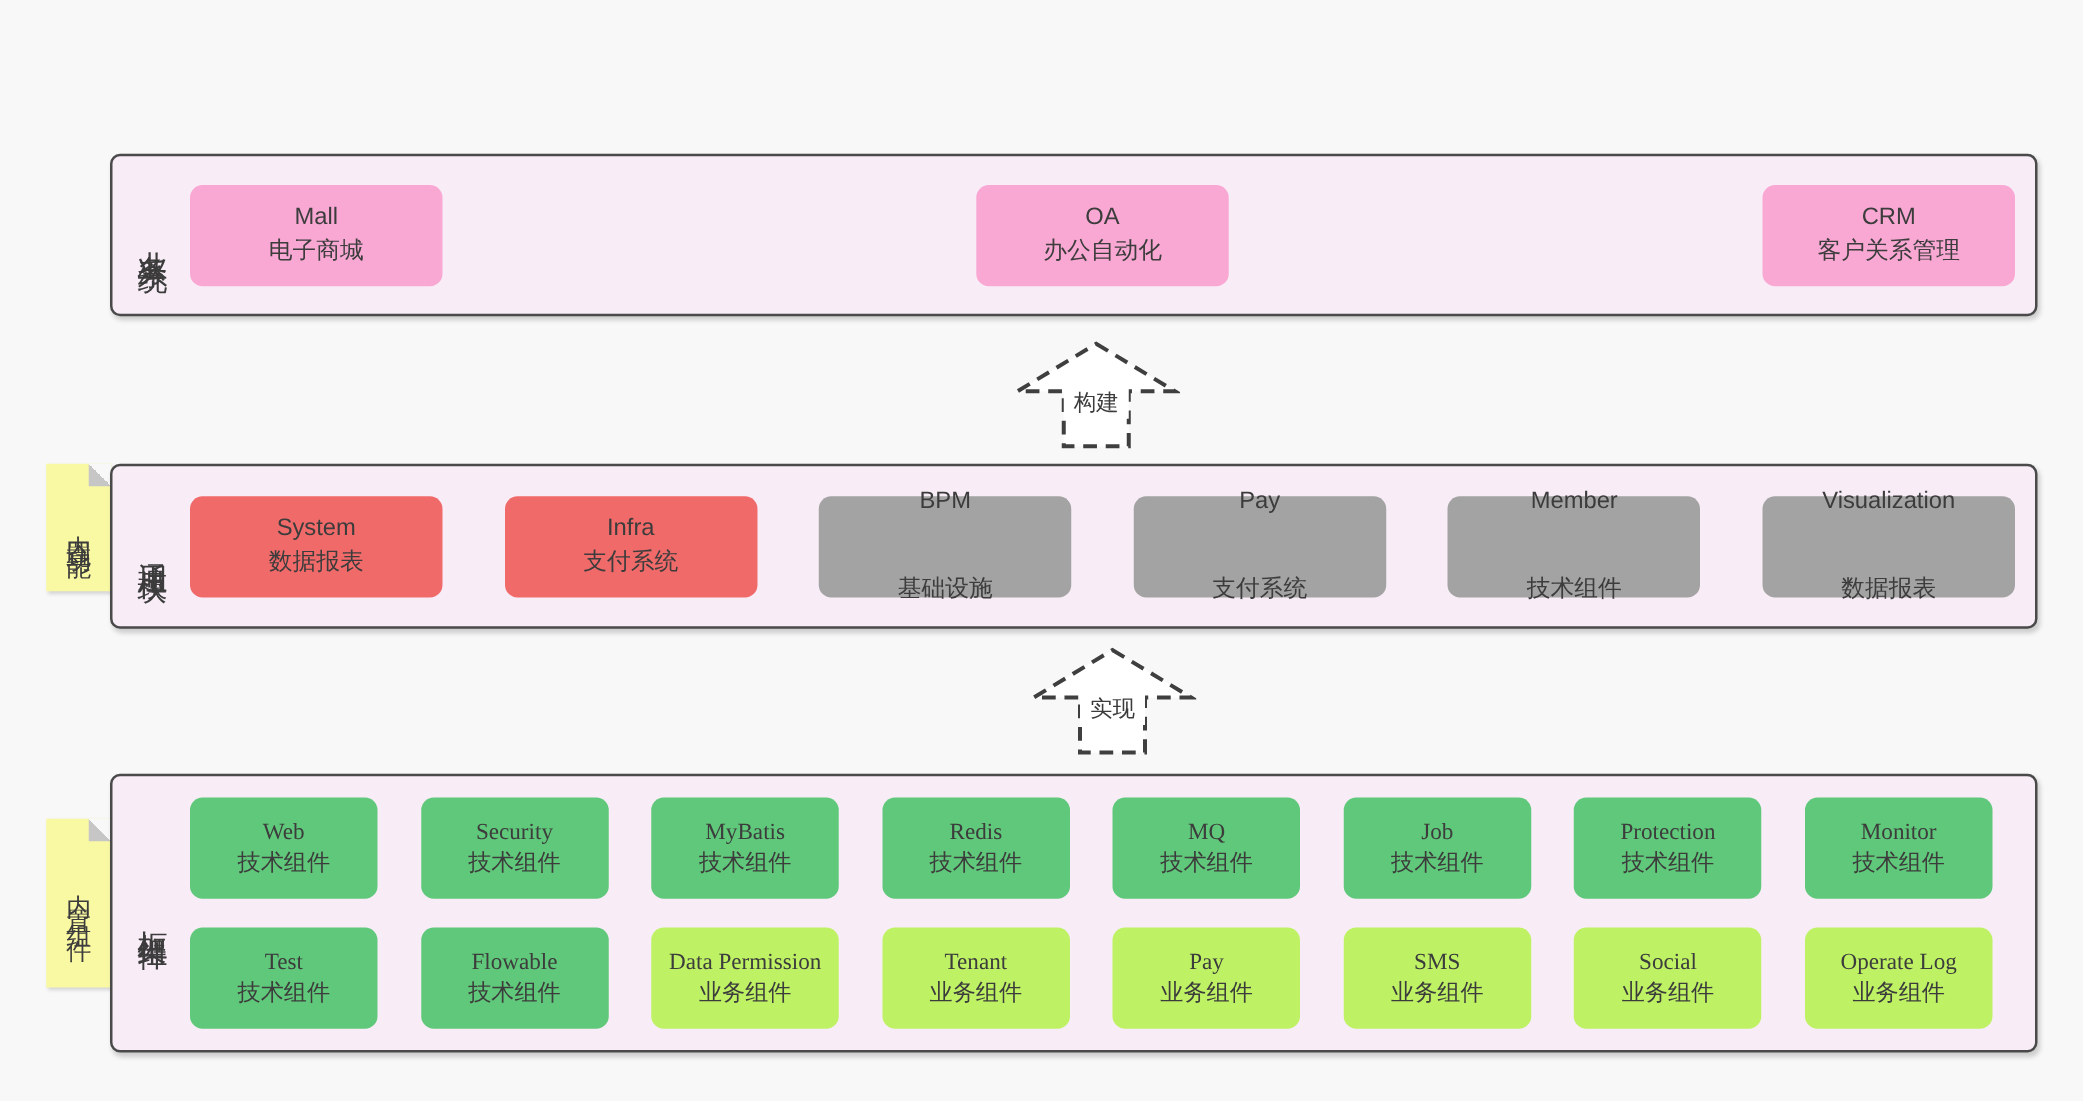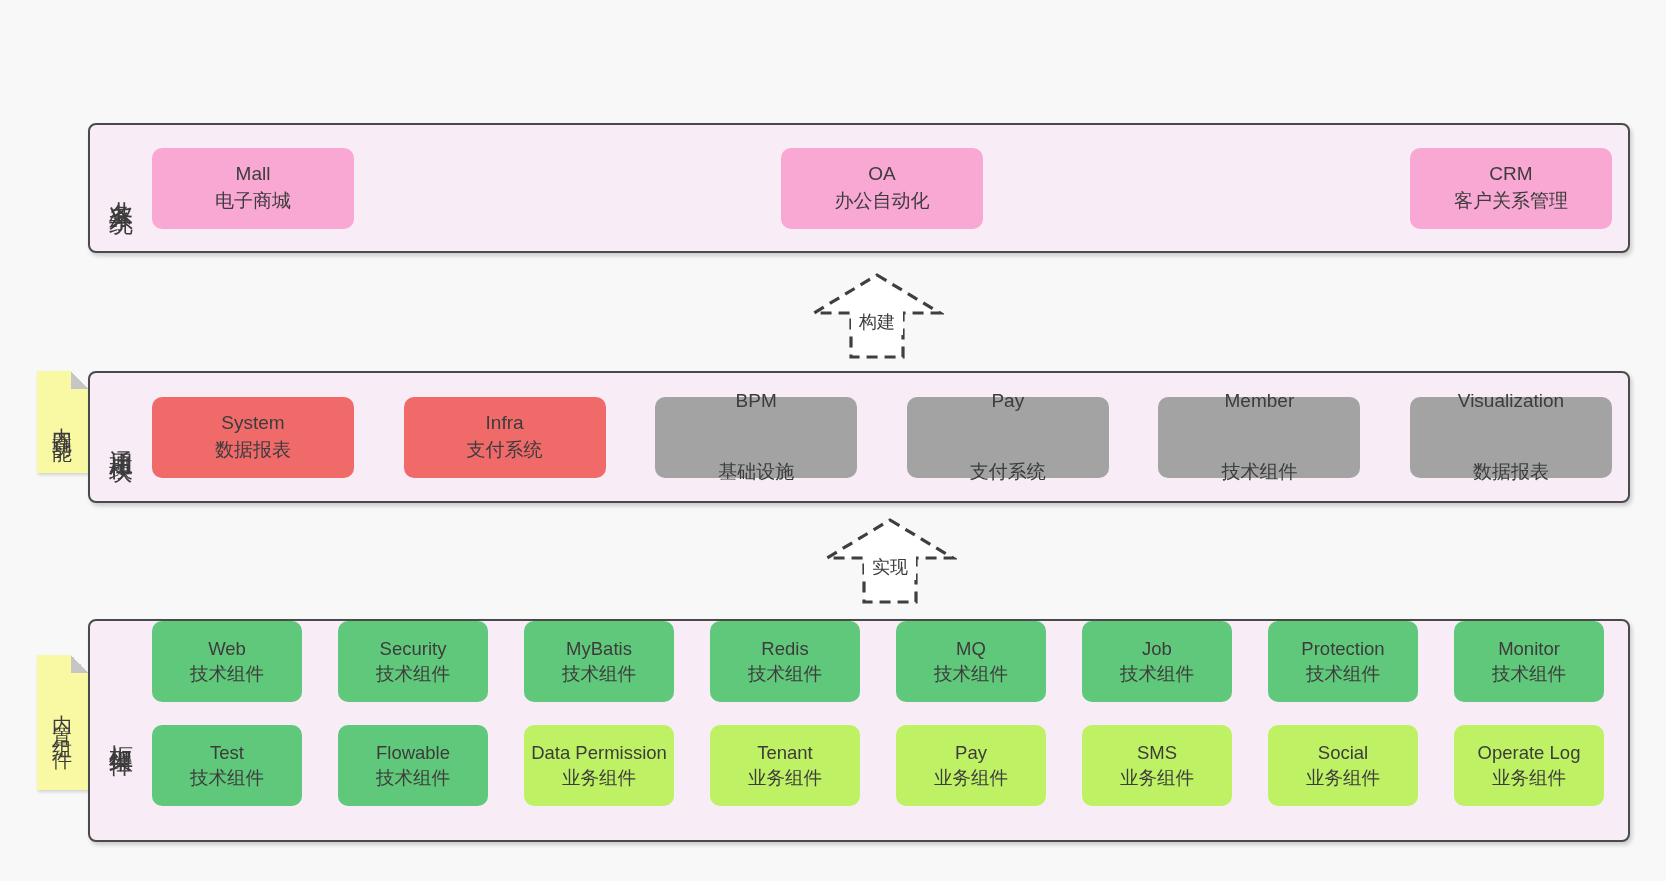--- a/index.html
+++ b/index.html
@@ -46,23 +46,24 @@
     flex:1;
     display:flex;
     align-items:center;
     justify-content:space-between;
     padding-right:16px;
   }
   .band3-content{
     flex:1;
     display:flex;
     flex-direction:column;
-    justify-content:flex-start;
+    justify-content:center;
     gap:23px;
-    padding-right:24px;
+    padding-right:34px;
+    font-family:Liberation Serif, serif;
   }
   .frow{
     display:flex;
     justify-content:space-between;
   }
   
   .box{
     box-sizing:border-box;
     height:81px;
     border-radius:10px;

